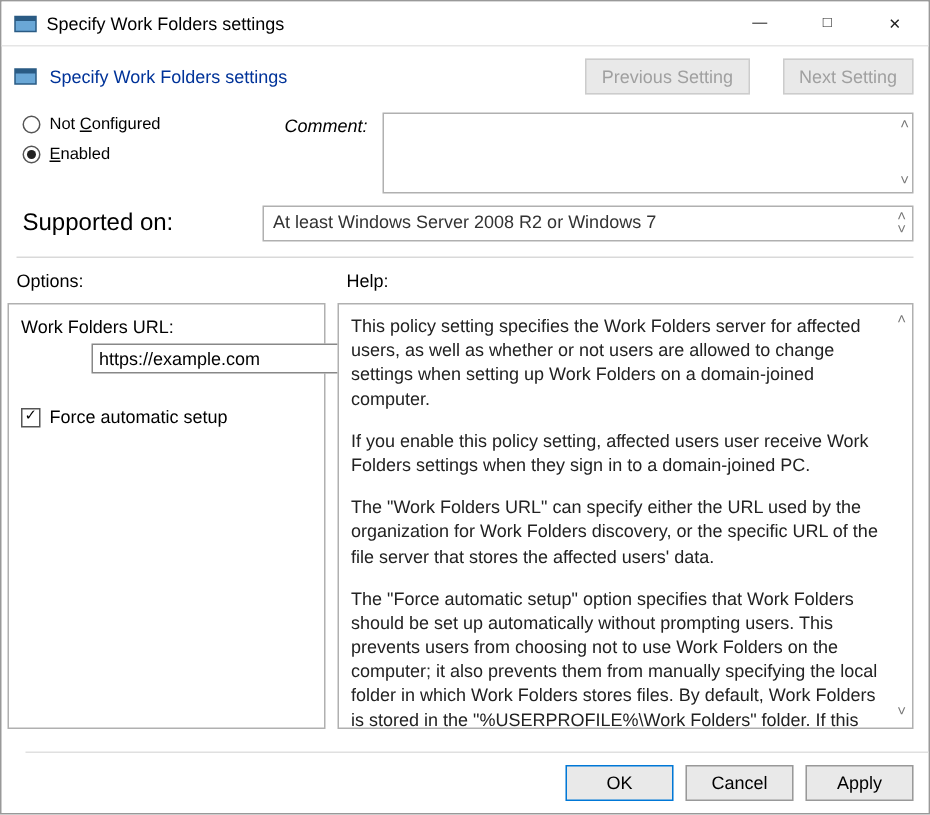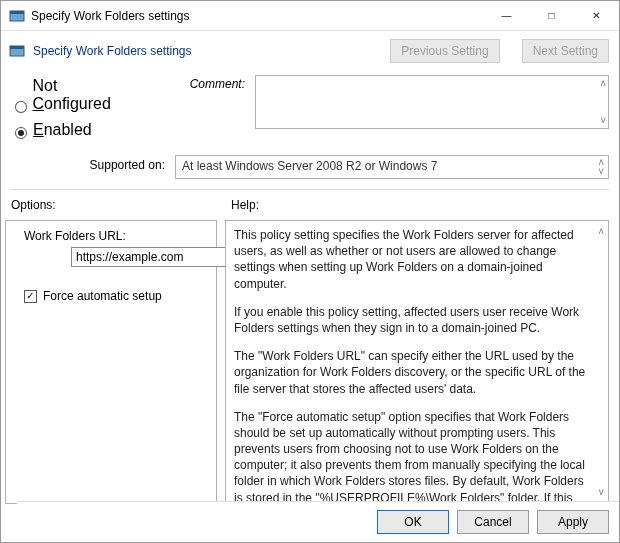--- a/index.html
+++ b/index.html
@@ -53,23 +53,23 @@
     font-size: 12px;
     margin-left: 22px;
   }
   .state-row {
     display: flex;
     padding: 4px 10px 2px 14px;
     gap: 30px;
   }
   .radios { width: 120px; }
   .radio-item {
-    display: flex; align-items: flex-end;
+    display: flex; align-items: flex-start;
     margin: 2px 0 8px 0;
-    font-size: 16px;
+    font-size: 11px;
   }
   .radio-item .r {
     width: 12px; height: 12px;
     border: 1px solid #555;
     border-radius: 50%;
     margin-right: 6px;
     display: inline-flex; align-items: center; justify-content: center;
   }
   .radio-item.sel .r::after {
     content: ""; width: 6px; height: 6px; border-radius: 50%; background: #222;
@@ -84,21 +84,21 @@
     position: relative;
   }
   .scroll-hint {
     position: absolute; right: 2px; top: 2px;
     color: #777; font-size: 10px;
   }
   .scroll-hint.b { top: auto; bottom: 2px; }
   .supported-row {
     display: flex; padding: 6px 10px 6px 14px; gap: 10px;
   }
-  .supported-row .lbl2 { width: 150px; text-align: right; font-size: 12px; padding-top: 3px; }
+  .supported-row .lbl2 { width: 150px; font-size: 16px; padding-top: 3px; }
   .supported-box {
     flex: 1; border: 1px solid #b0b0b0; background: #fff;
     padding: 3px 6px; font-size: 12px; color: #333;
     position: relative; height: 24px;
   }
   .thin-divider {
     border-top: 1px solid #d9d9d9;
     margin: 4px 10px;
   }
   .labels-row {
@@ -108,21 +108,21 @@
   .labels-row .hlp { flex: 1; }
   .lower {
     display: flex;
     padding: 6px 10px 0 4px;
     gap: 8px;
     height: 290px;
   }
   .options-pane {
     width: 212px;
     border: 1px solid #b0b0b0;
-    padding: 8px 18px;
+    padding: 8px 8px;
     background: #fff;
     font-size: 12px;
   }
   .options-pane .fld-lbl { margin-bottom: 4px; }
   .text-input {
     width: 100%;
     border: 1px solid #888;
     padding: 2px 4px;
     font-size: 12px;
     font-family: inherit;

